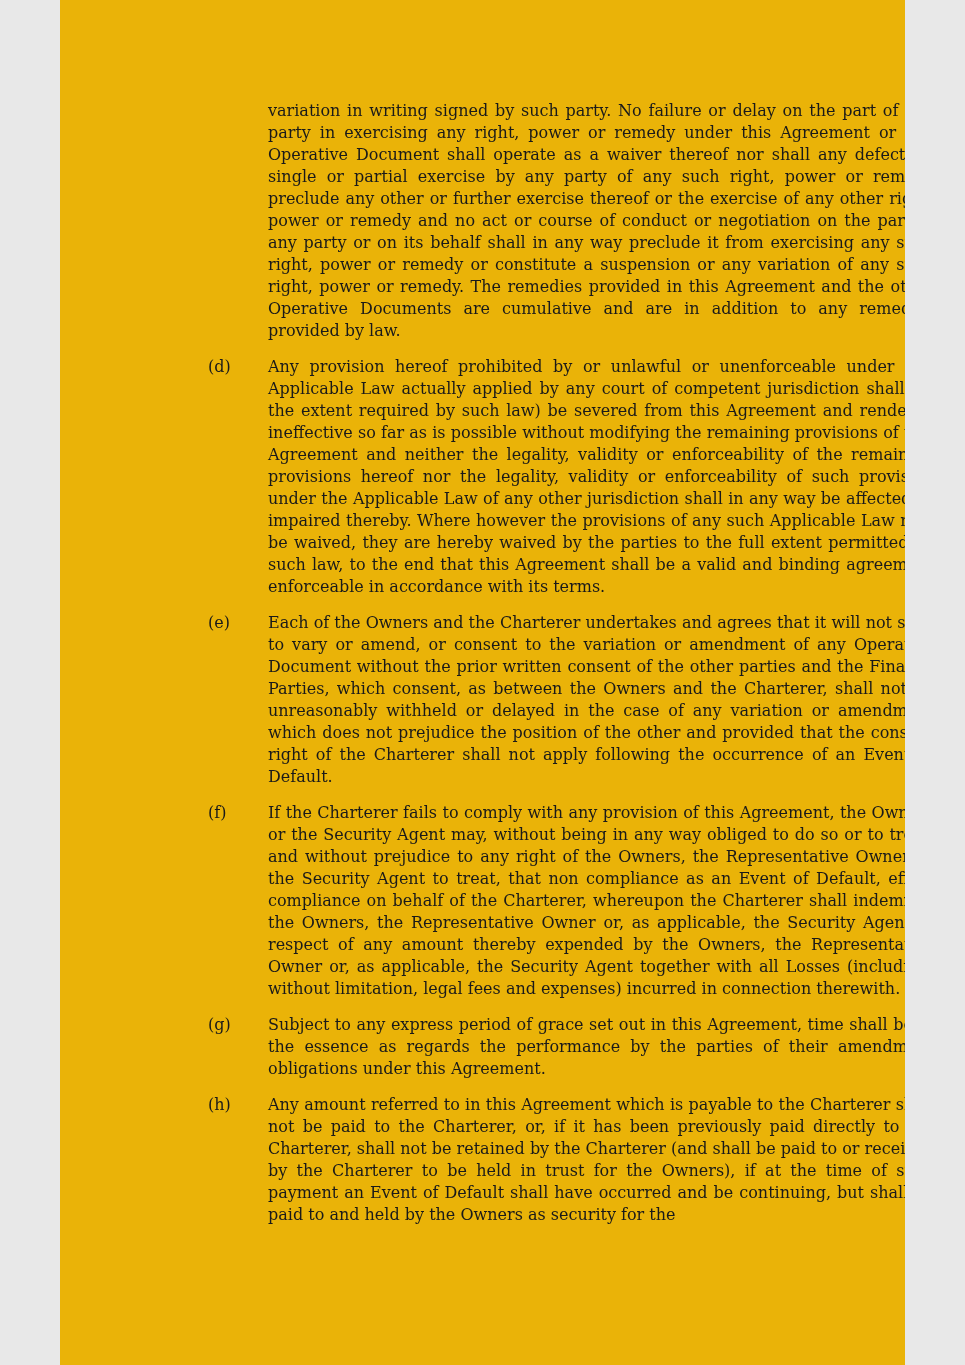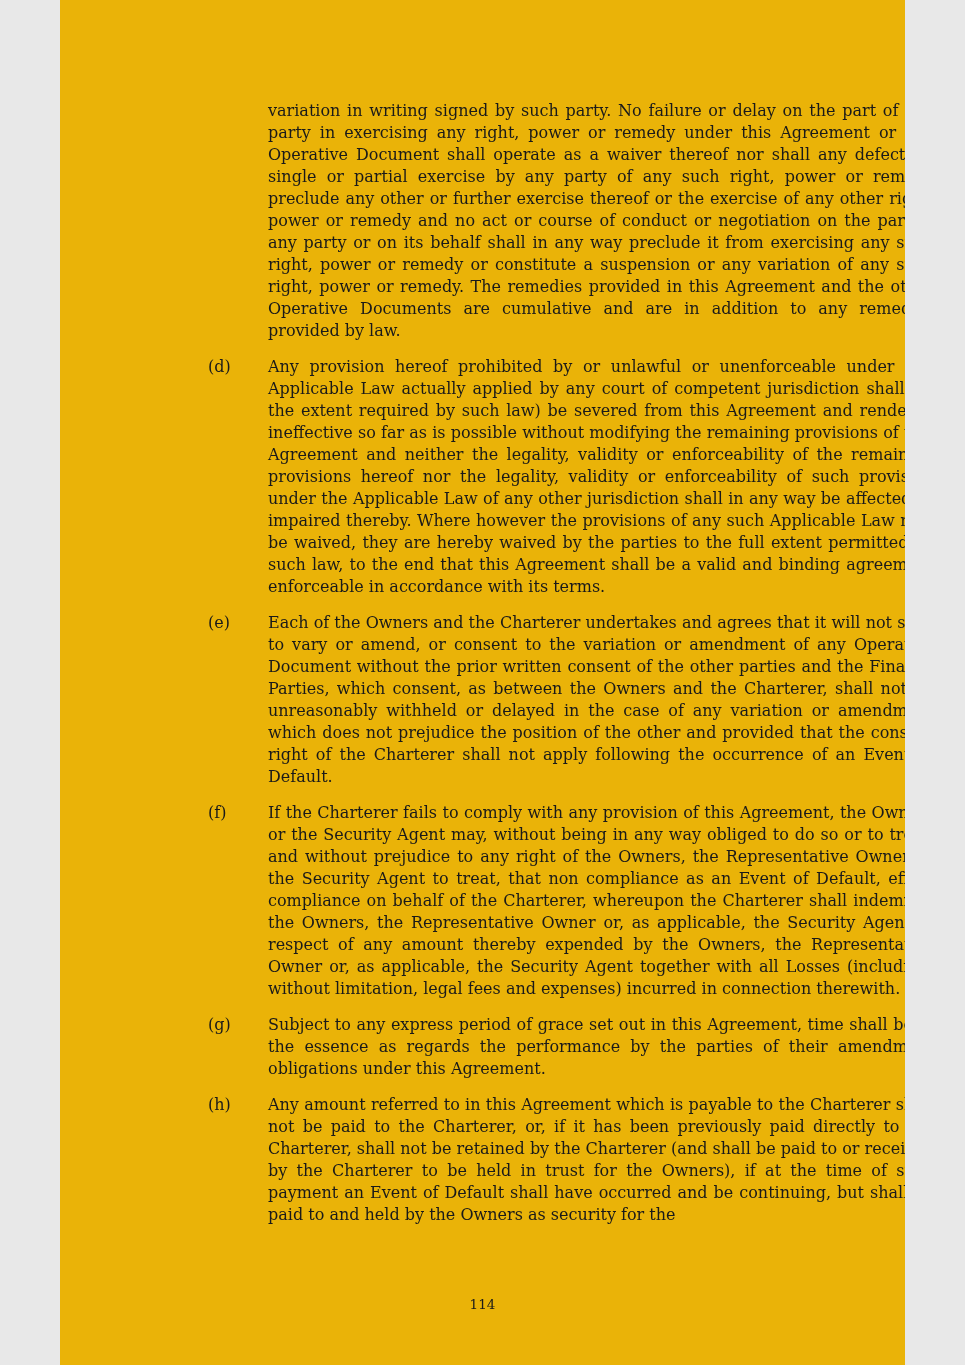--- a/index.html
+++ b/index.html
@@ -79,14 +79,13 @@
       <div class="para-text">Subject to any express period of grace set out in this Agreement, time shall be of the essence as regards the performance by the parties of their amendment obligations under this Agreement.</div>
     </div>
 
     <div class="para">
       <div class="para-label">(h)</div>
       <div class="para-text">Any amount referred to in this Agreement which is payable to the Charterer shall not be paid to the Charterer, or, if it has been previously paid directly to the Charterer, shall not be retained by the Charterer (and shall be paid to or received by the Charterer to be held in trust for the Owners), if at the time of such payment an Event of Default shall have occurred and be continuing, but shall be paid to and held by the Owners as security for the</div>
     </div>
 
   </div>
 
-  <div class="page-footer">114</div>
 </div>
 
 </body></html>

